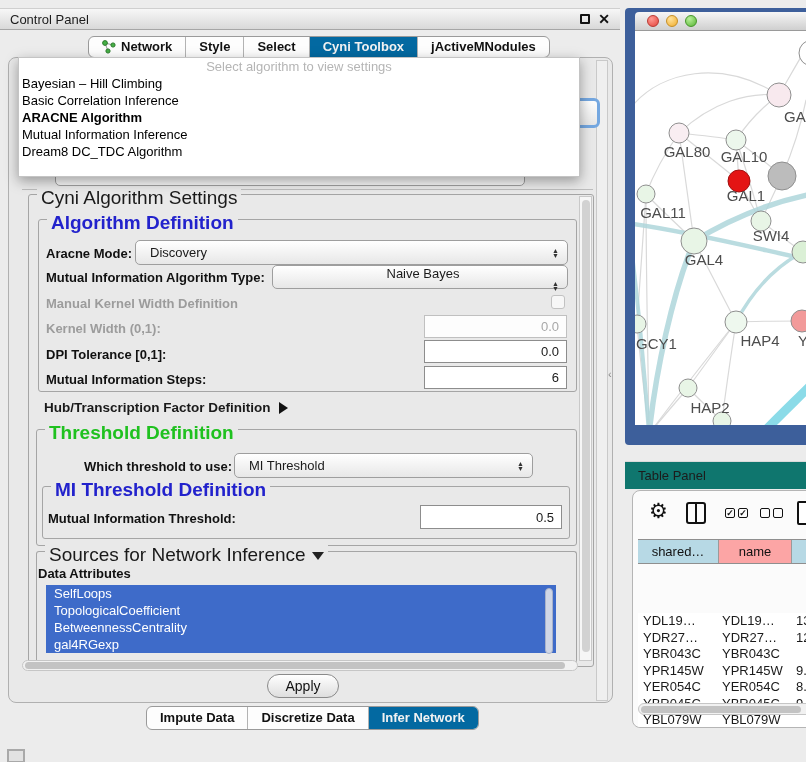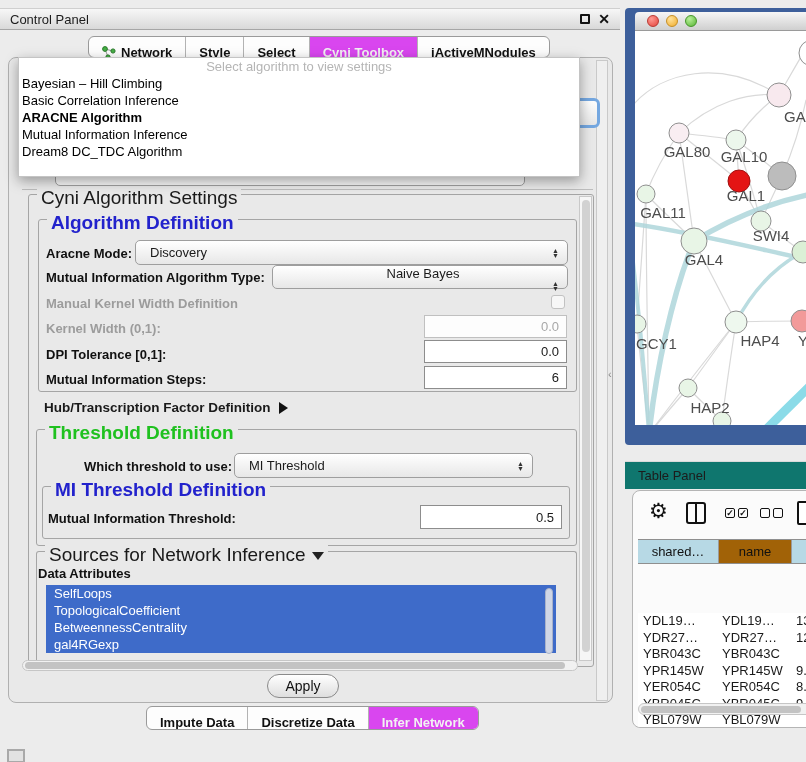--- a/index.html
+++ b/index.html
@@ -11,24 +11,24 @@
   
   .titlebar { left:0; top:8px; width:620px; height:22px;
     background:linear-gradient(#f7f7f7,#d9d9d9); border-top:1px solid #cfcfcf; border-bottom:1px solid #a6a6a6;
     display:flex; align-items:center; padding:0 10px; }
   .titlebar .t { font-size:13px; color:#1c1c1c; }
   .tb-icons { margin-left:auto; display:flex; align-items:center; gap:8px; }
   .float-box { width:10px; height:10px; border:2px solid #111; border-radius:1px; }
   .close-x { font-size:14px; font-weight:bold; color:#111; line-height:1; }
 
   .seg { display:flex; background:#fdfdfd; border:1px solid #9a9a9a; border-radius:6px; overflow:hidden; }
-  .seg .item { padding:16px 13px; display:flex; align-items:center; gap:5px; font-weight:600; color:#111;
+  .seg .item { padding:4px 13px; display:flex; align-items:center; gap:5px; font-weight:600; color:#111;
     border-left:1px solid #b3b3b3; white-space:nowrap; cursor:default; }
   .seg .item:first-child { border-left:none; }
-  .seg .item.sel { background:#d946ef; color:#f2f2f2; }
+  .seg .item.sel { background:#0369a1; color:#f2f2f2; }
   .toptabs { left:88px; top:36px; height:22px; font-size:13px; }
   .toptabs .item { line-height:20px; }
   .bottabs { left:146px; top:706px; height:24px; font-size:13px; }
   .bottabs .item { line-height:22px; }
 
   .content-panel { left:8px; top:57px; width:605px; height:646px; background:#e9e9e9;
     border:1px solid #b0b0b0; border-radius:8px; }
 
   
   .popup { left:18px; top:57px; width:562px; height:120px; background:#fff; border:1px solid #c4c4c4;
@@ -107,21 +107,21 @@
   .ckpair { position:absolute; top:17px; display:flex; gap:3px; }
   .ck { width:10px; height:10px; border:1.5px solid #111; border-radius:2px; font-size:9px; line-height:9px;
     text-align:center; color:#111; font-weight:bold; }
   .pagicon { position:absolute; left:164px; top:10px; width:22px; height:24px; border:2px solid #111; border-radius:2px; background:#fff; }
 
   .tp-table { position:absolute; left:5px; top:48px; width:220px; }
   .tp-head { display:flex; height:25px; border-top:1px solid #8f8f8f; border-bottom:1px solid #8f8f8f; }
   .tp-head .hc { height:100%; display:flex; align-items:center; justify-content:center; font-size:13px;
     color:#111; border-right:1px solid #9a9a9a; }
   .hc.c1 { width:81px; background:#b7d9e5; }
-  .hc.c2 { width:73px; background:#a16207; }
+  .hc.c2 { width:73px; background:#fca5a5; }
   .hc.c3 { width:64px; background:#b7d9e5; }
   .tp-rows { position:absolute; left:0; top:74px; width:220px; height:137px; overflow:hidden; background:#fff; }
   .trow { display:flex; height:16.5px; }
   .trow .tc { font-size:13px; line-height:16.5px; white-space:nowrap; overflow:hidden; }
   .tc.c1 { width:81px; padding-left:5px; }
   .tc.c2 { width:73px; padding-left:3px; }
   .tc.c3 { width:64px; padding-left:4px; }
 </style>
 </head>
 <body>

